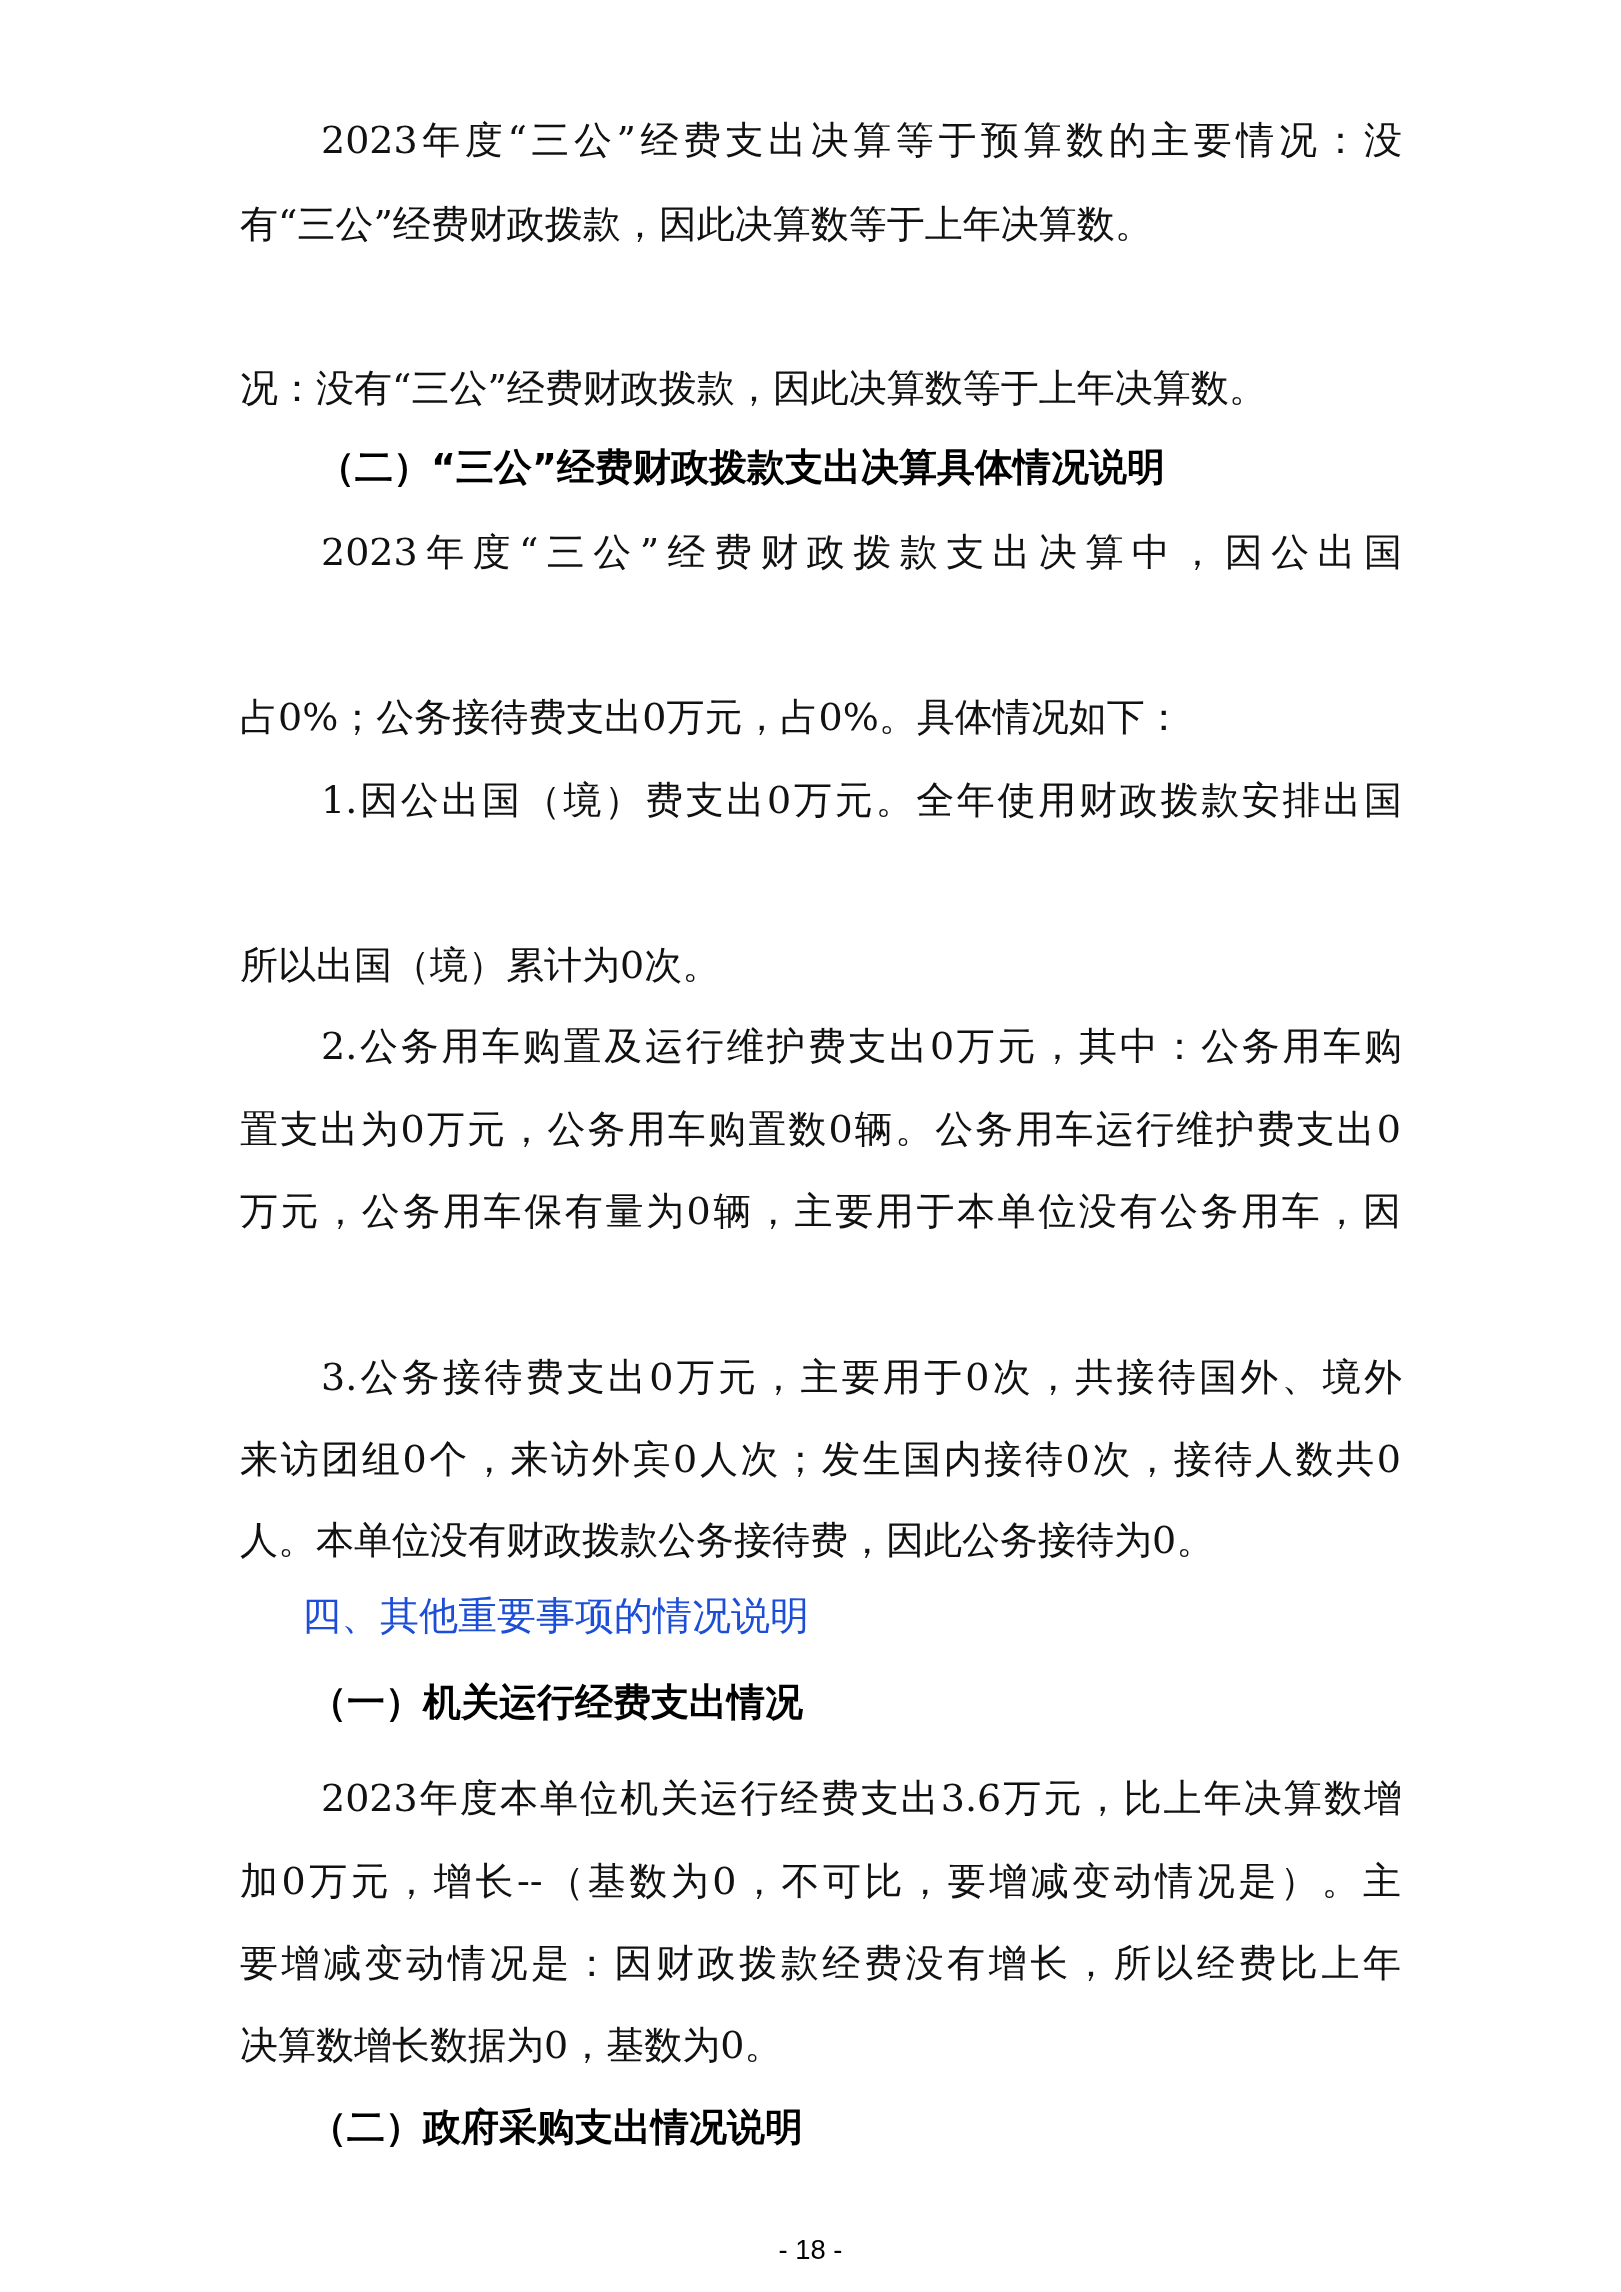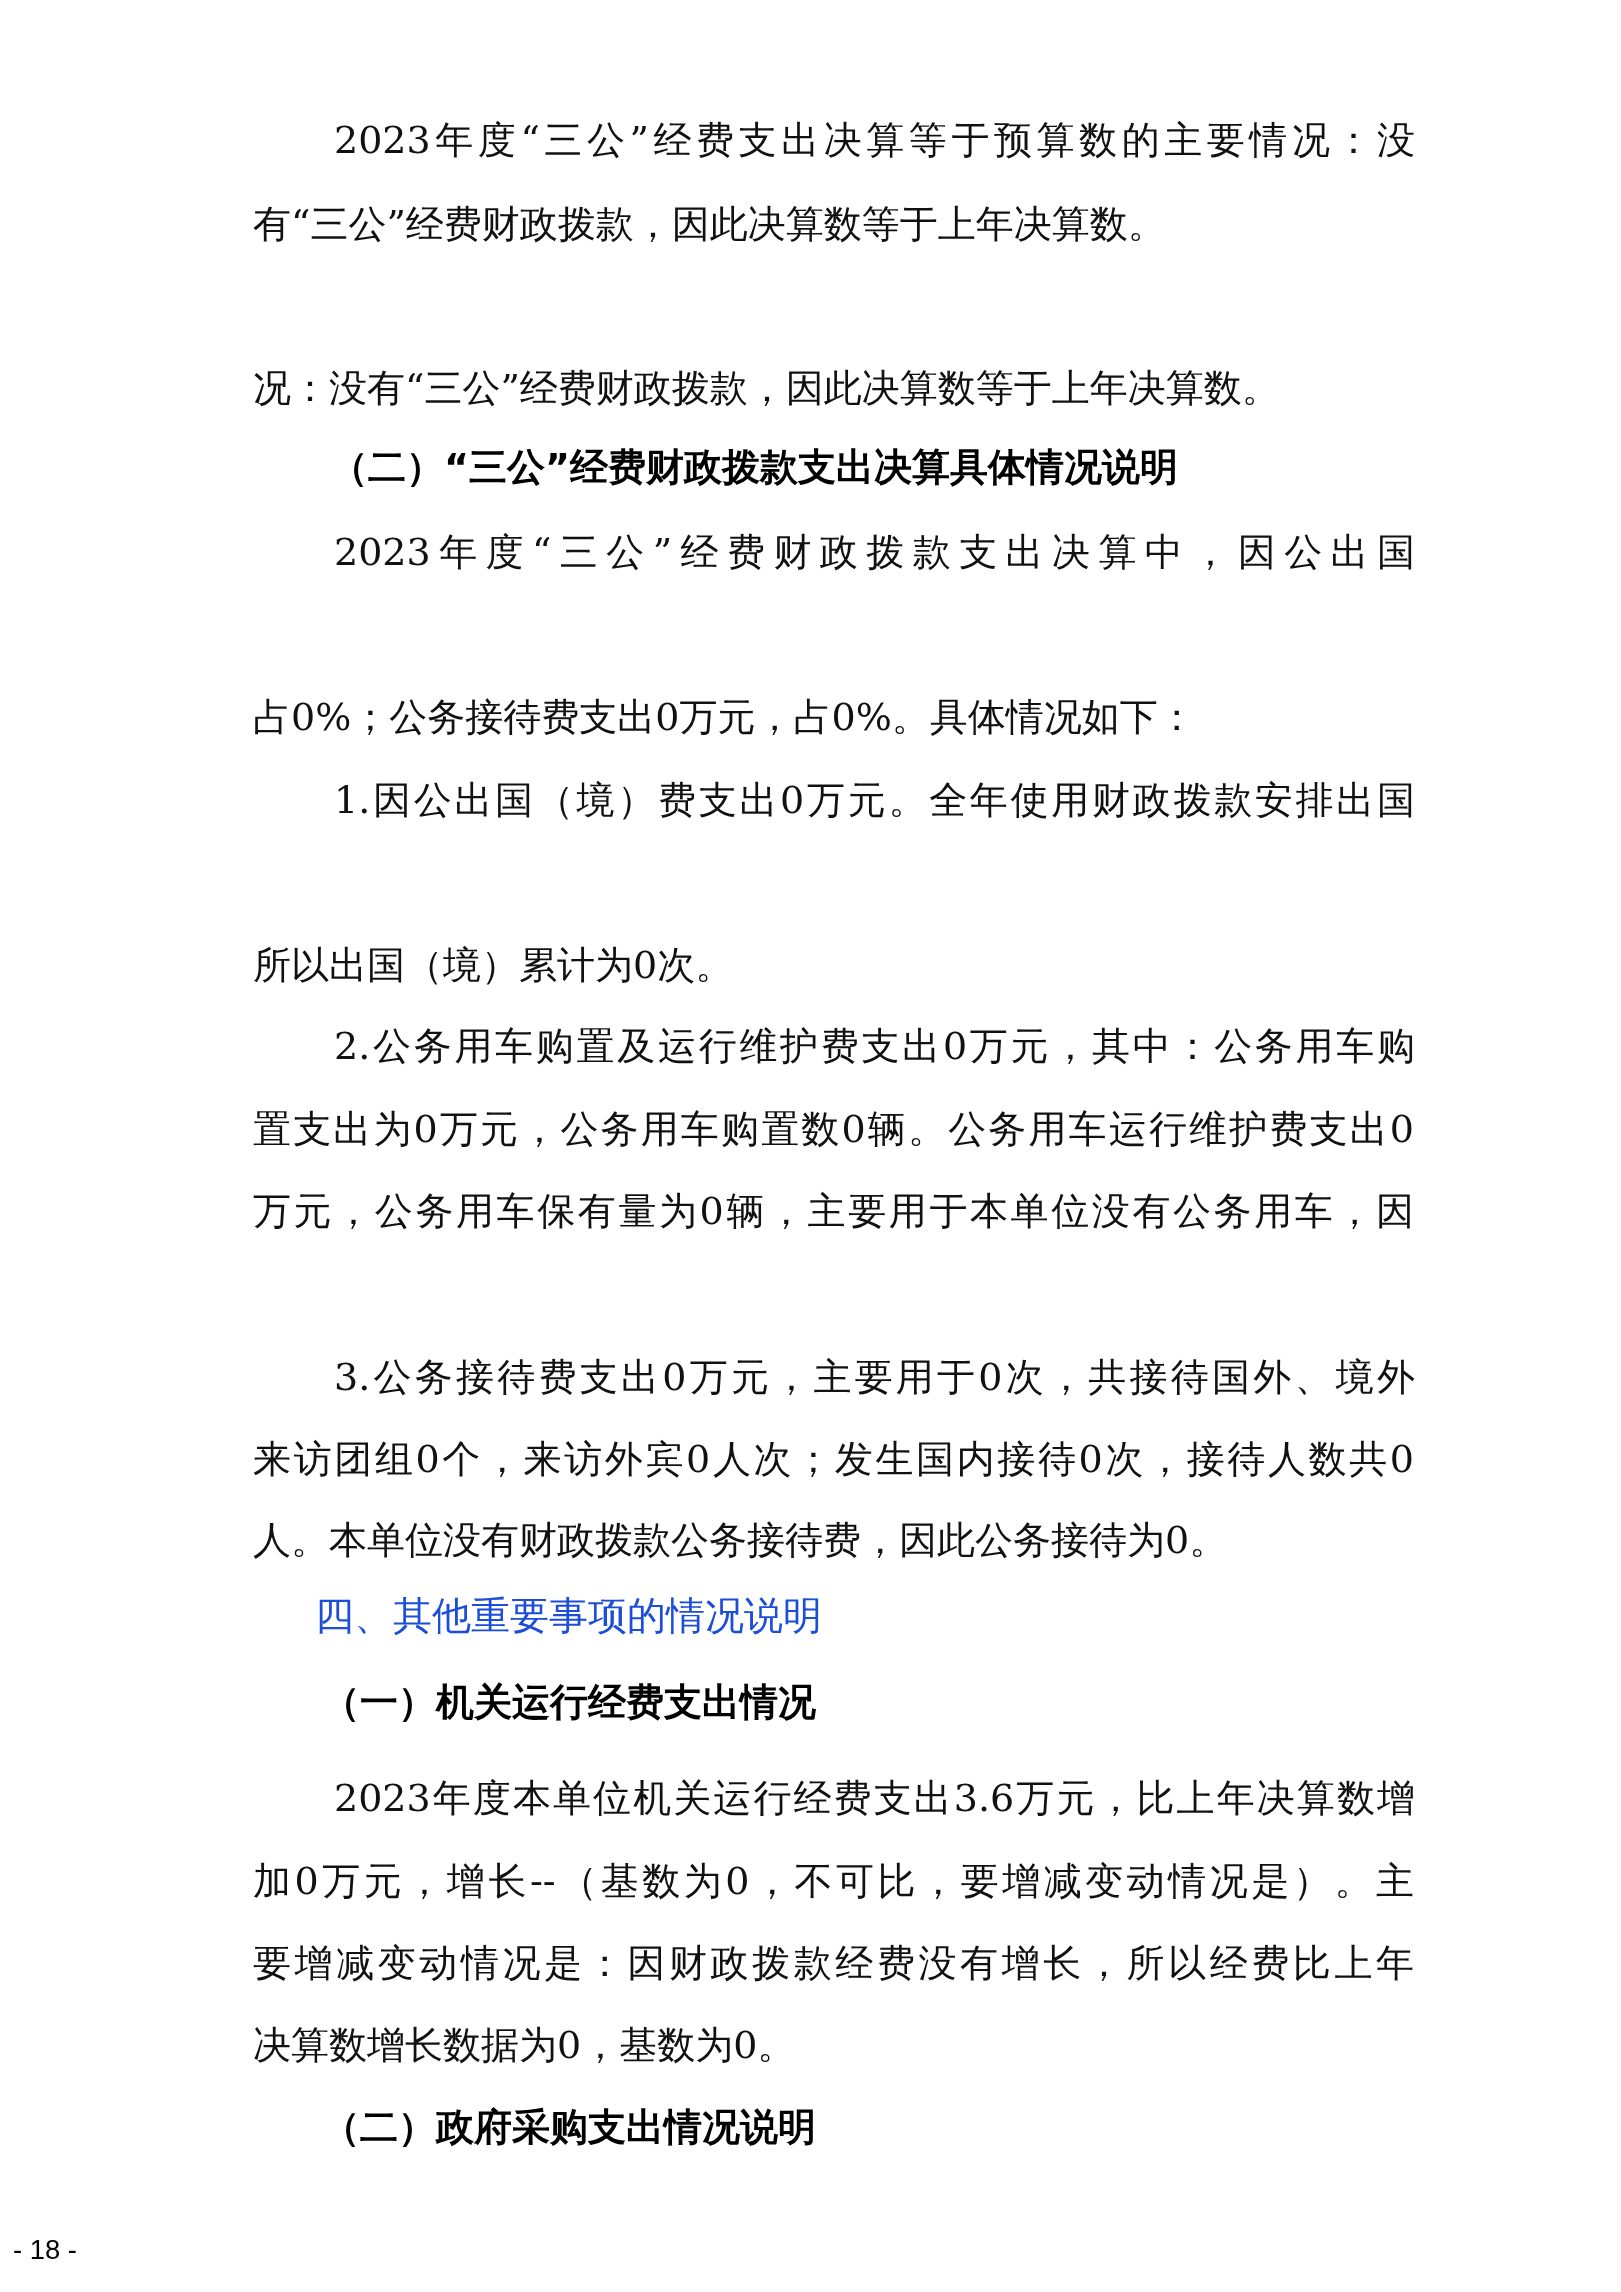--- a/index.html
+++ b/index.html
@@ -1,17 +1,17 @@
 <!DOCTYPE html>
 <html><head>
 <meta charset="utf-8">
 <style>
   html, body { margin: 0; padding: 0; background: #ffffff; }
   body { width: 1621px; height: 2293px; position: relative; overflow: hidden; }
-  .page { position: absolute; left: 13px; top: 0; width: 1550px; height: 2293px; background: #ffffff; }
+  .page { position: absolute; left: 0; top: 0; width: 1550px; height: 2293px; background: #ffffff; }
   .line {
     position: absolute;
     left: 240px;
     width: 1161px;
     height: 59px;
     line-height: 59px;
     font-family: "DejaVu Serif", "Liberation Serif", serif;
     font-size: 38px;
     color: #111111;
     white-space: nowrap;
@@ -34,21 +34,21 @@
     height: 59px; line-height: 59px;
     font-family: "DejaVu Sans", "Liberation Sans", sans-serif;
     font-size: 39px;
     color: #1d4ed8;
     white-space: nowrap;
   }
   .page-number {
     position: absolute;
     left: 0; width: 1621px;
     top: 2230px; height: 39px; line-height: 39px;
-    text-align: left;
+    text-align: center;
     font-family: "Liberation Sans", "DejaVu Sans", sans-serif;
     font-size: 27.4px;
     color: #000000;
   }
 </style>
 </head>
 <body>
 
 <div class="page">
 

